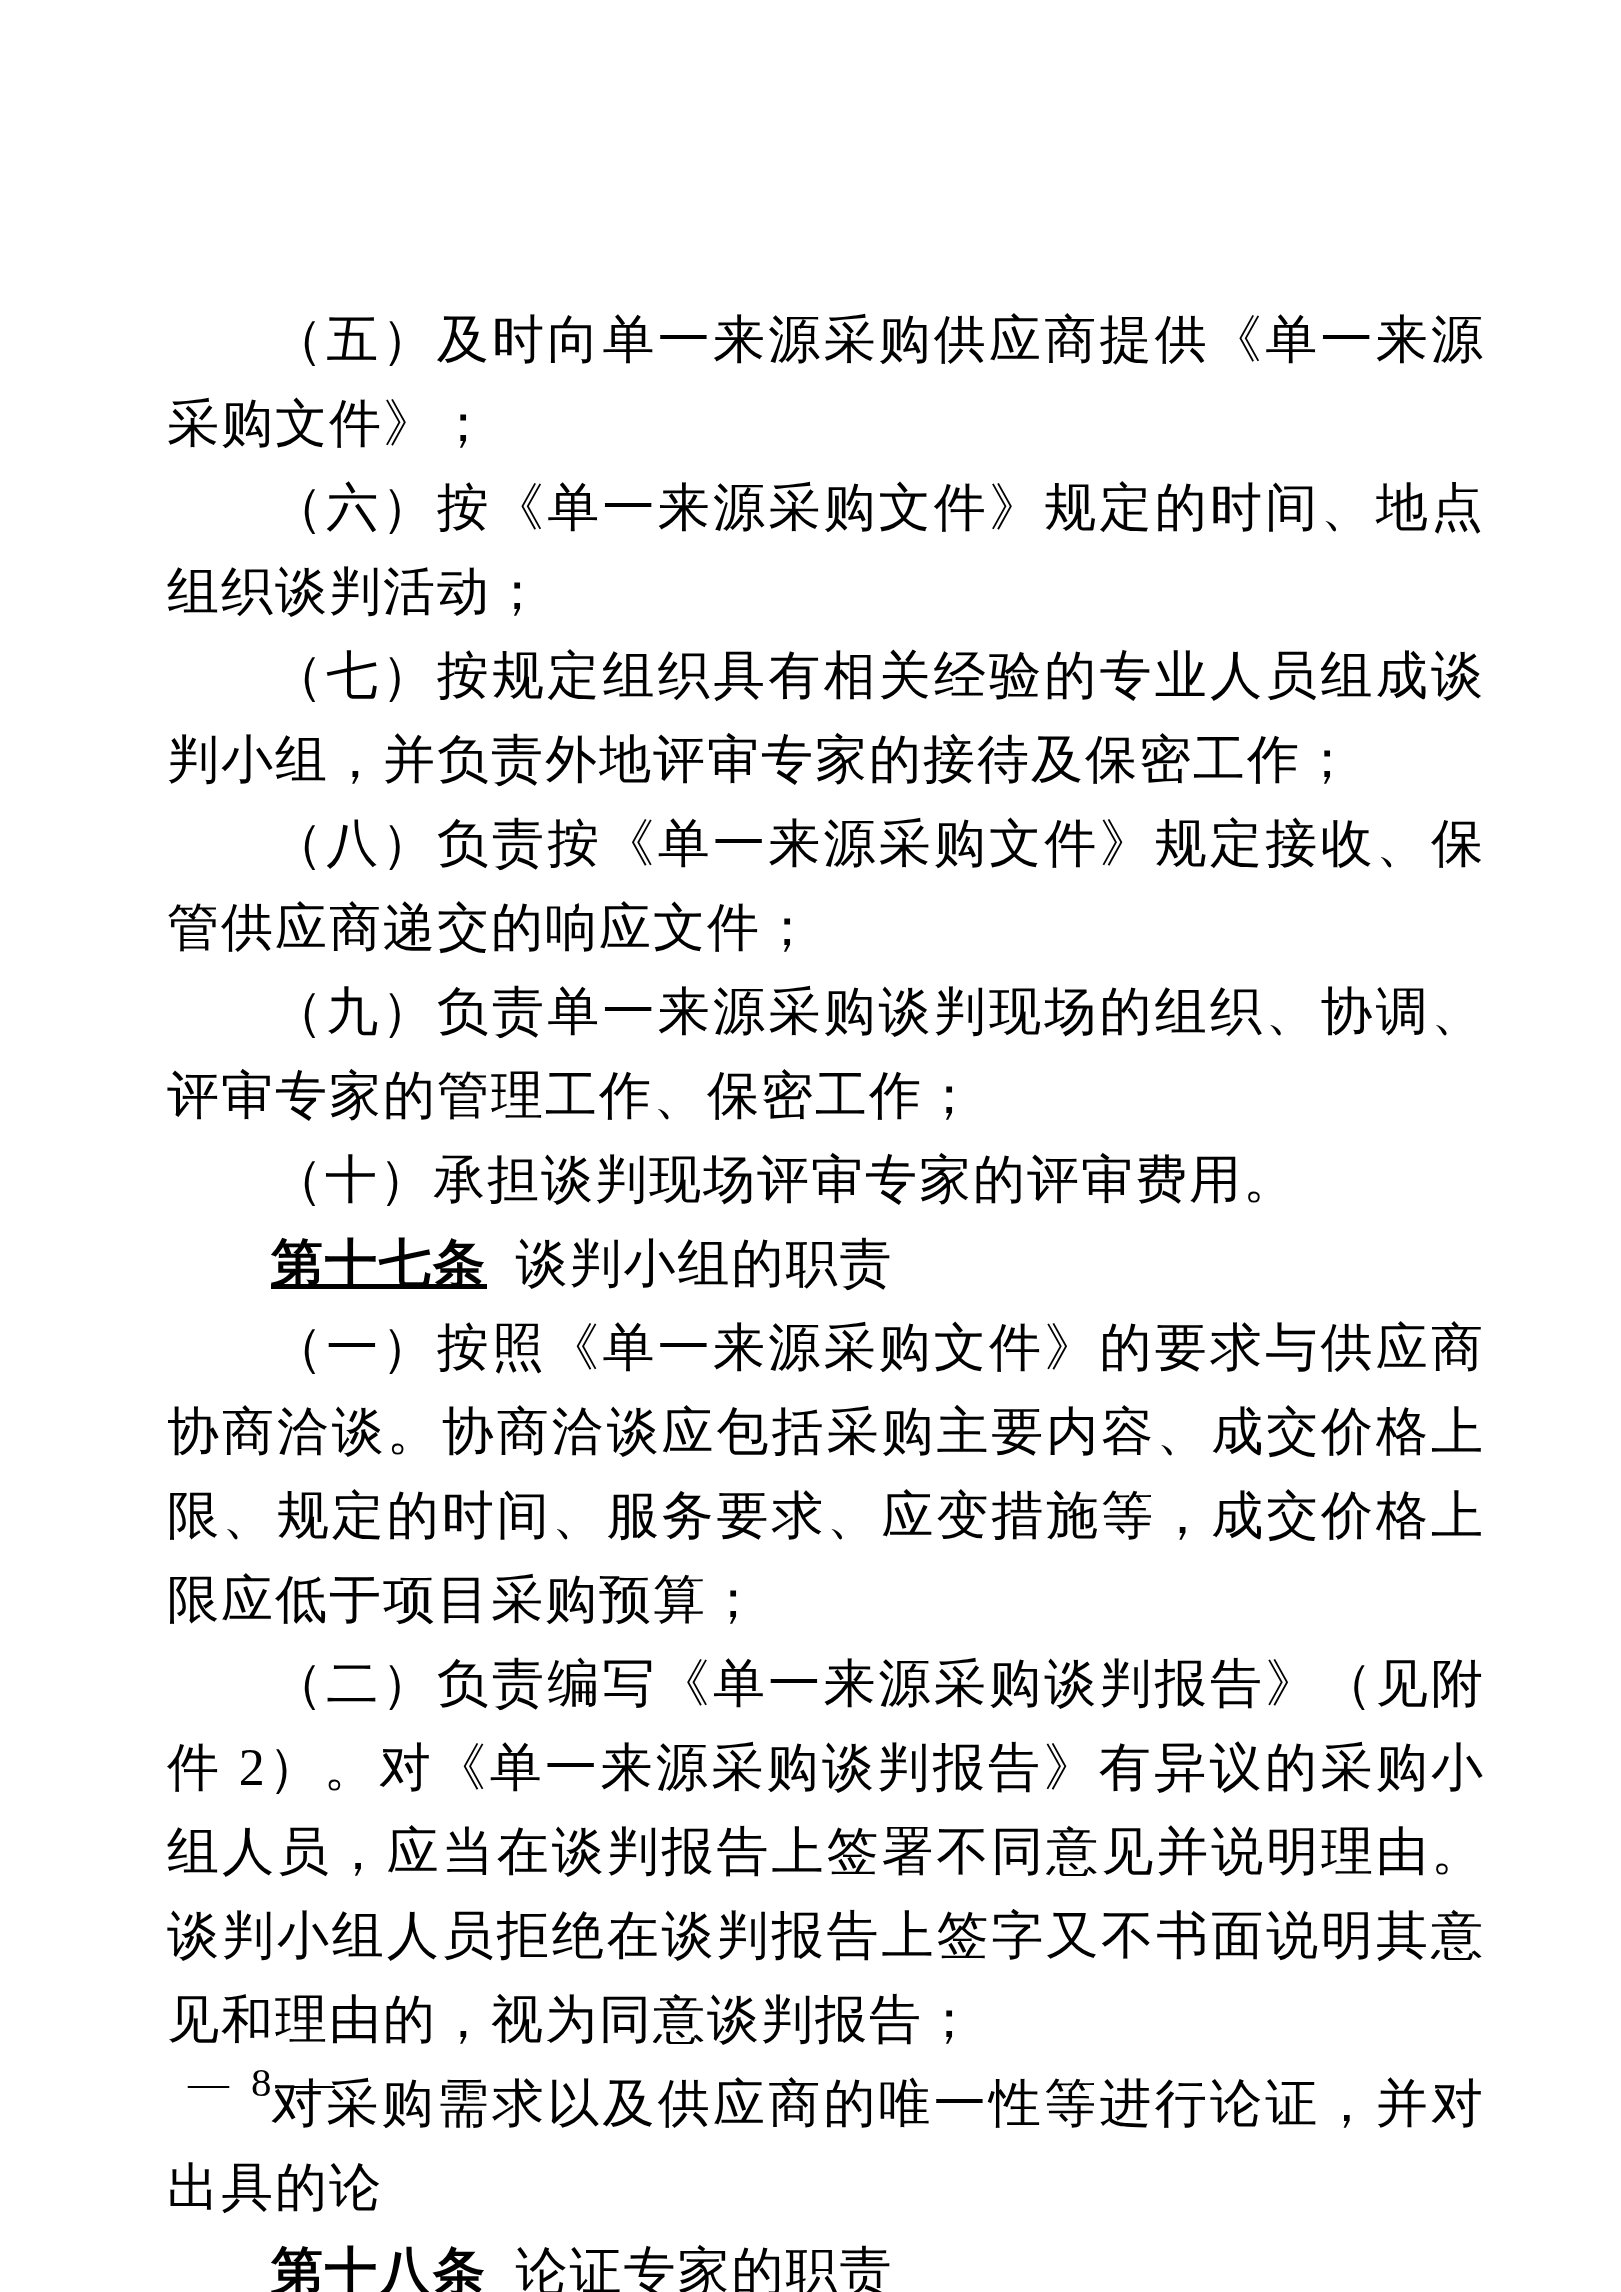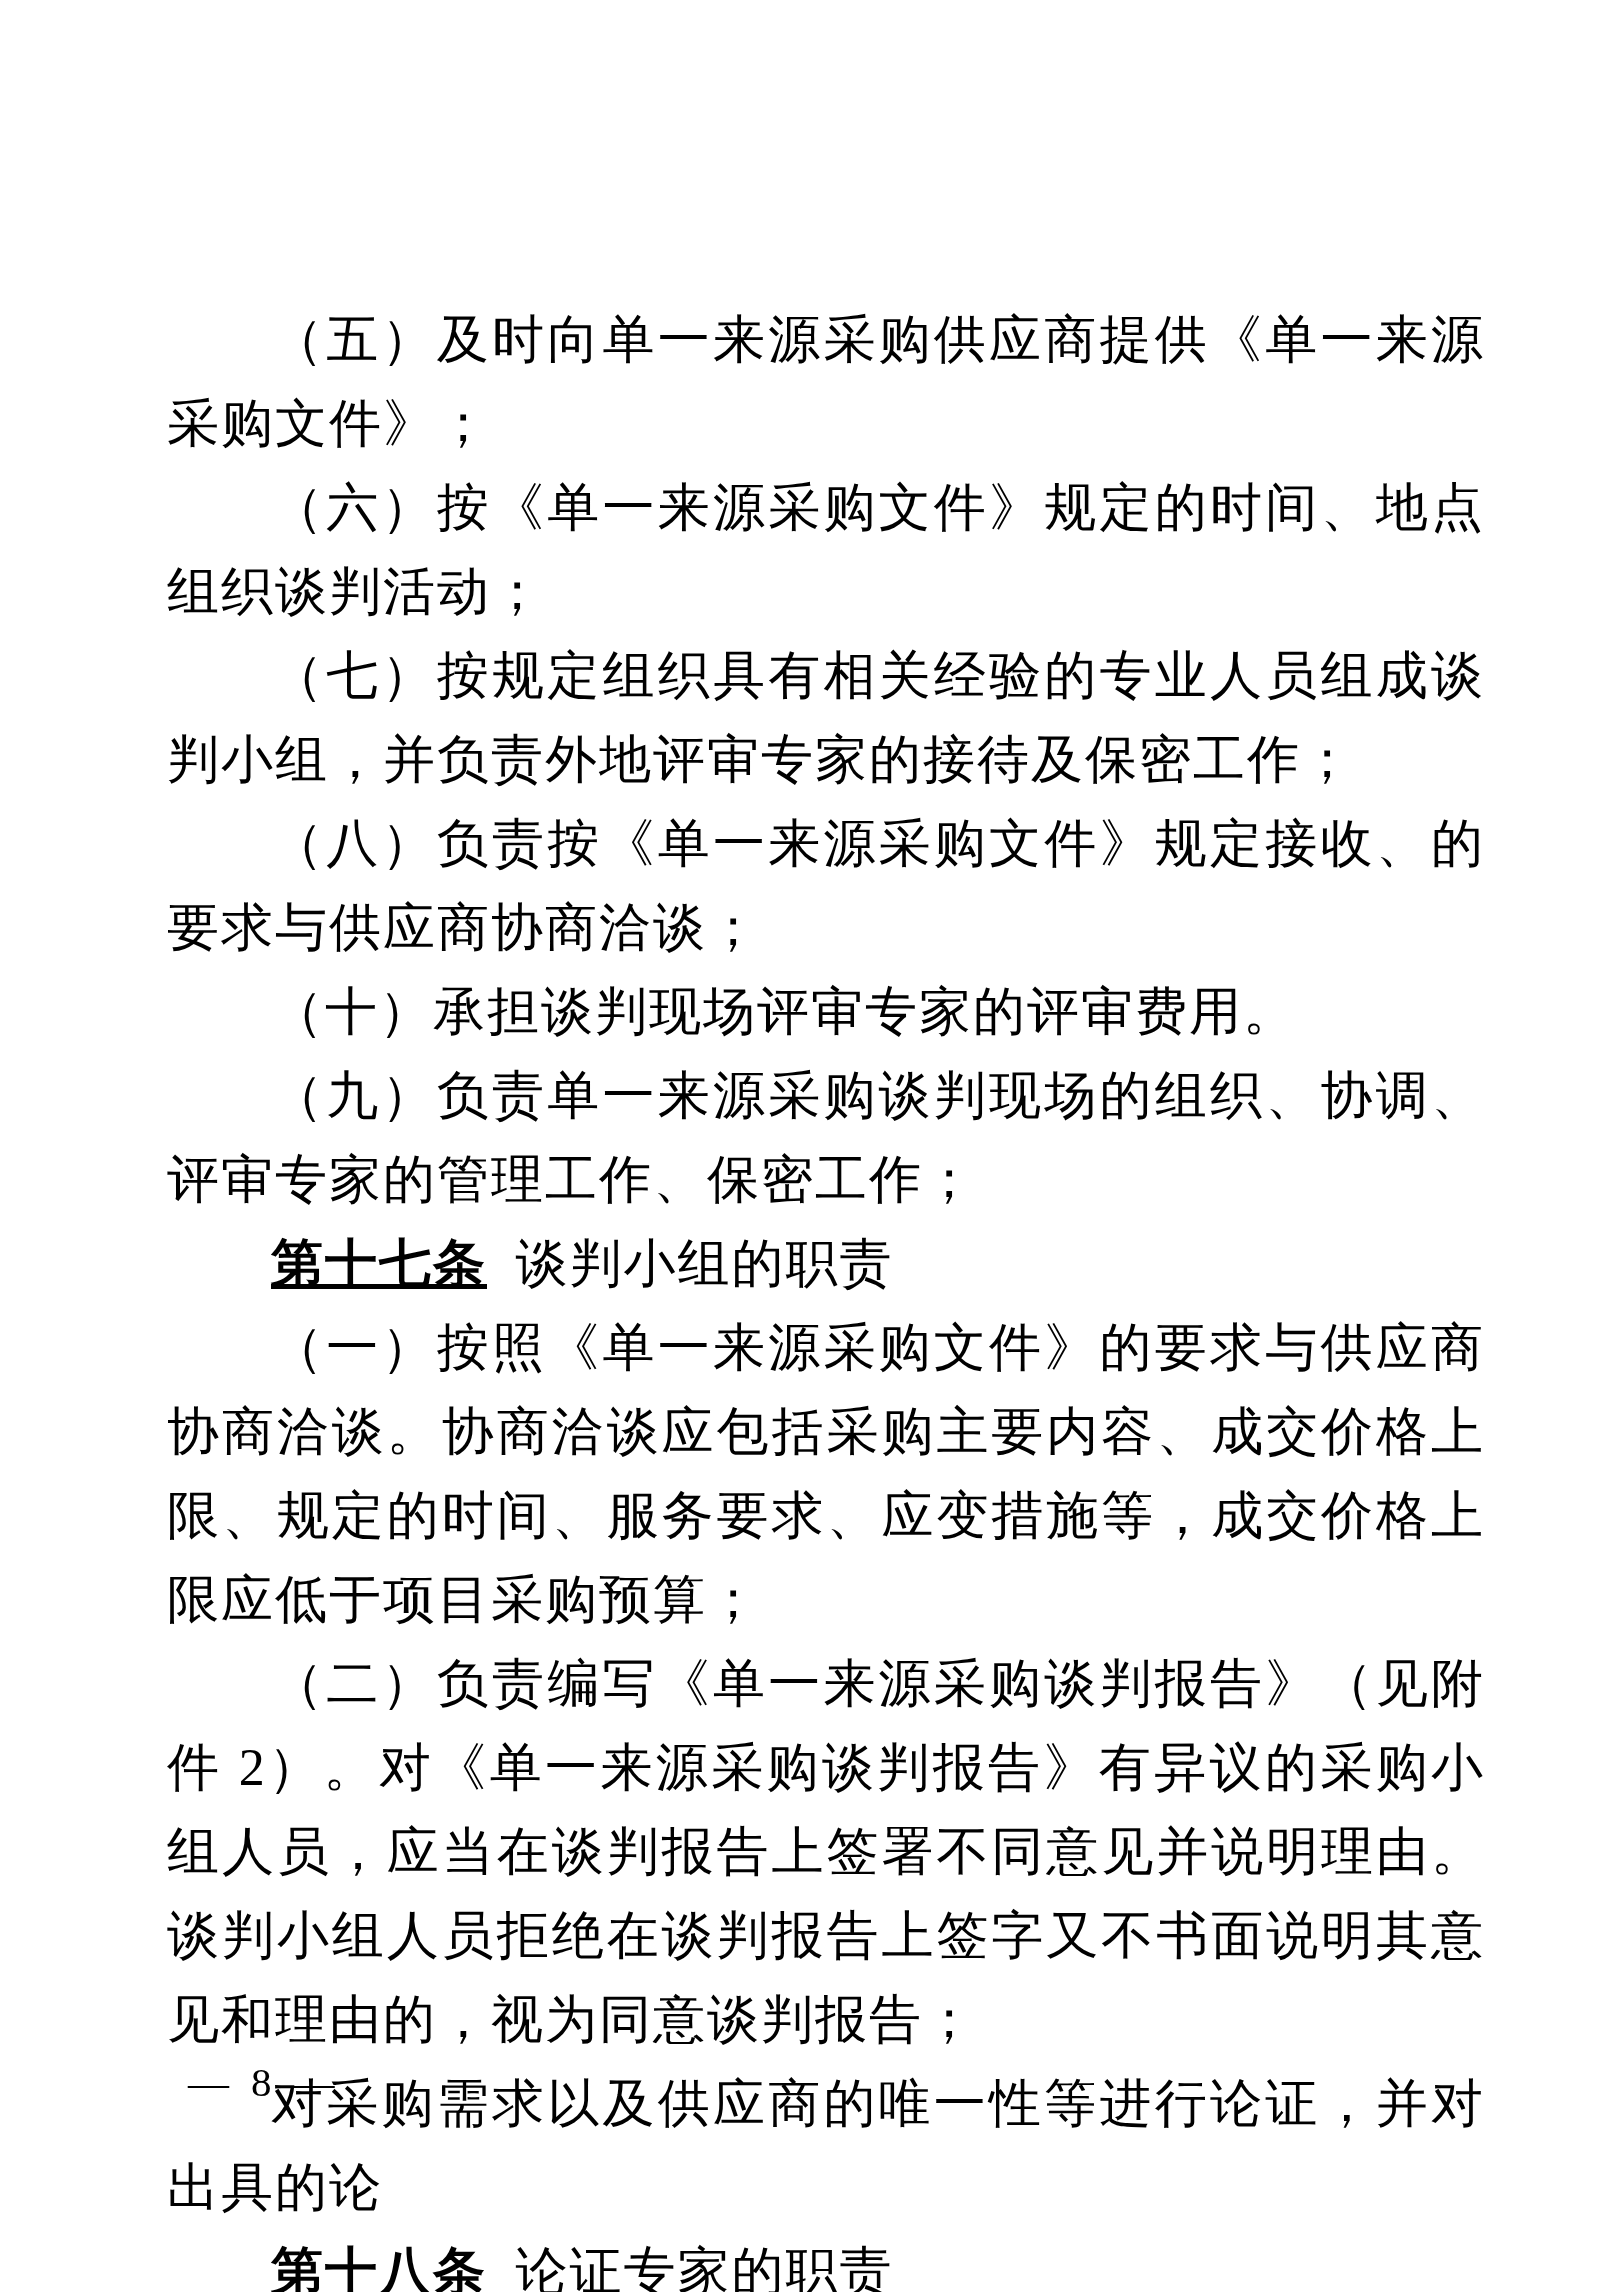--- a/index.html
+++ b/index.html
@@ -49,23 +49,23 @@
   }
 </style>
 </head>
 <body>
 
 <div class="page">
   <main class="content">
     <p class="para">（五）及时向单一来源采购供应商提供《单一来源采购文件》；</p>
     <p class="para">（六）按《单一来源采购文件》规定的时间、地点组织谈判活动；</p>
     <p class="para">（七）按规定组织具有相关经验的专业人员组成谈判小组，并负责外地评审专家的接待及保密工作；</p>
-    <p class="para">（八）负责按《单一来源采购文件》规定接收、的要求与供应商协商洽谈；</p>
+    <p class="para">（八）负责按《单一来源采购文件》规定接收、保管供应商递交的响应文件；</p>
+    <p class="para">（九）负责单一来源采购谈判现场的组织、协调、评审专家的管理工作、保密工作；</p>
     <p class="para">（十）承担谈判现场评审专家的评审费用。</p>
-    <p class="para">（九）负责单一来源采购谈判现场的组织、协调、评审专家的管理工作、保密工作；</p>
     <p class="para heading"><span class="art-no">第十七条</span><span class="art-title">谈判小组的职责</span></p>
     <p class="para">（一）按照《单一来源采购文件》的要求与供应商协商洽谈。协商洽谈应包括采购主要内容、成交价格上限、规定的时间、服务要求、应变措施等，成交价格上限应低于项目采购预算；</p>
     <p class="para">（二）负责编写《单一来源采购谈判报告》（见附件 2）。对《单一来源采购谈判报告》有异议的采购小组人员，应当在谈判报告上签署不同意见并说明理由。谈判小组人员拒绝在谈判报告上签字又不书面说明其意见和理由的，视为同意谈判报告；</p>
     <p class="para">对采购需求以及供应商的唯一性等进行论证，并对出具的论</p>
     <p class="para heading"><span class="art-no">第十八条</span><span class="art-title">论证专家的职责</span></p>
   </main>
   <div class="footer">— 8 —</div>
 </div>
 
 

